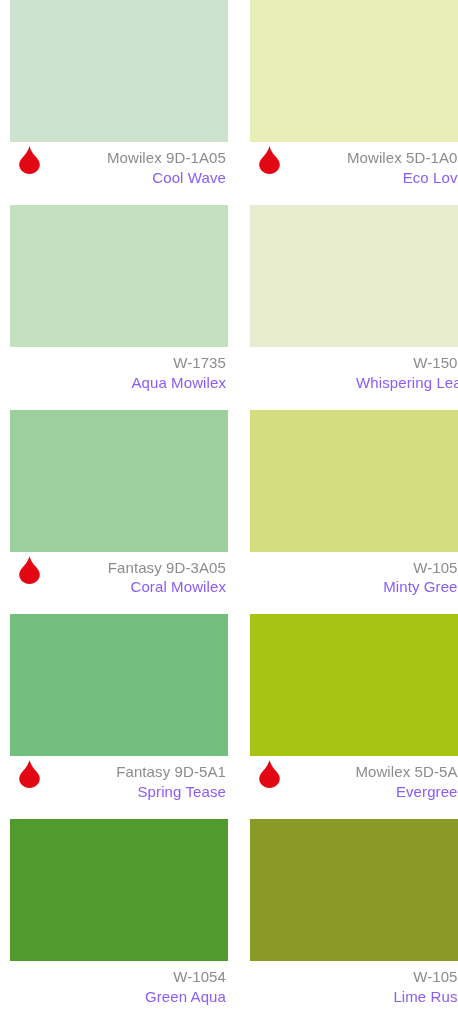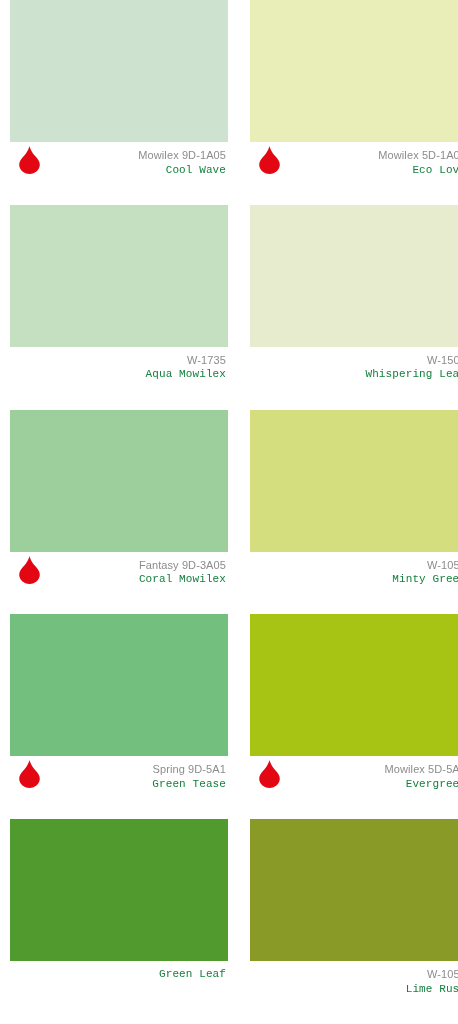--- a/index.html
+++ b/index.html
@@ -53,28 +53,27 @@
     padding-top: 6px;
     padding-right: 2px;
     text-align: right;
     line-height: 1.32;
   }
 
   .swatch-code,
   .swatch-name {
     display: block;
     color: #8c8c8c;
-    font-size: 11px;
+    font-size: 15px;
     letter-spacing: 0.1px;
     white-space: nowrap;
   }
 
   .swatch-name {
-    color: #15803d;
-    font-family: Liberation Mono, monospace;
+    color: #8b5cf6;
   }
 
   
   .drop-icon {
     position: absolute;
     left: 8px;
     top: 4px;
     width: 23px;
     height: 28px;
     display: block;
@@ -151,41 +150,42 @@
     </div>
   </div>
       <div class="swatch-card">
     <div class="swatch-chip" title="Green Tease" style="background: rgb(115, 191, 126);"></div>
     <div class="swatch-caption">
       <span class="drop-icon">
         <svg viewBox="0 0 23 28" xmlns="http://www.w3.org/2000/svg" aria-hidden="true">
           <path d="M11.5 0 C11.5 0 10.2 5.2 6.3 9.6 C3.4 12.9 1.2 15.4 1.2 18.6 C1.2 23.8 5.8 28 11.5 28 C17.2 28 21.8 23.8 21.8 18.6 C21.8 15.4 19.6 12.9 16.7 9.6 C12.8 5.2 11.5 0 11.5 0 Z" fill="#e30613"></path>
         </svg>
       </span>
-      <span class="swatch-code">Spring 9D-5A1</span>
-      <span class="swatch-name">Green Tease</span>
+      <span class="swatch-code">Fantasy 9D-5A1</span>
+      <span class="swatch-name">Spring Tease</span>
     </div>
   </div>
       <div class="swatch-card">
     <div class="swatch-chip" title="Evergreen" style="background: rgb(167, 195, 19);"></div>
     <div class="swatch-caption">
       <span class="drop-icon">
         <svg viewBox="0 0 23 28" xmlns="http://www.w3.org/2000/svg" aria-hidden="true">
           <path d="M11.5 0 C11.5 0 10.2 5.2 6.3 9.6 C3.4 12.9 1.2 15.4 1.2 18.6 C1.2 23.8 5.8 28 11.5 28 C17.2 28 21.8 23.8 21.8 18.6 C21.8 15.4 19.6 12.9 16.7 9.6 C12.8 5.2 11.5 0 11.5 0 Z" fill="#e30613"></path>
         </svg>
       </span>
       <span class="swatch-code">Mowilex 5D-5A1</span>
       <span class="swatch-name">Evergreen</span>
     </div>
   </div>
       <div class="swatch-card">
     <div class="swatch-chip" title="Green Vista" style="background: rgb(81, 154, 46);"></div>
     <div class="swatch-caption">
 
-      <span class="swatch-name">Green Leaf</span>
+      <span class="swatch-code">W-1054</span>
+      <span class="swatch-name">Green Aqua</span>
     </div>
   </div>
       <div class="swatch-card">
     <div class="swatch-chip" title="Lime Rush" style="background: rgb(138, 154, 39);"></div>
     <div class="swatch-caption">
 
       <span class="swatch-code">W-1053</span>
       <span class="swatch-name">Lime Rush</span>
     </div>
   </div>

